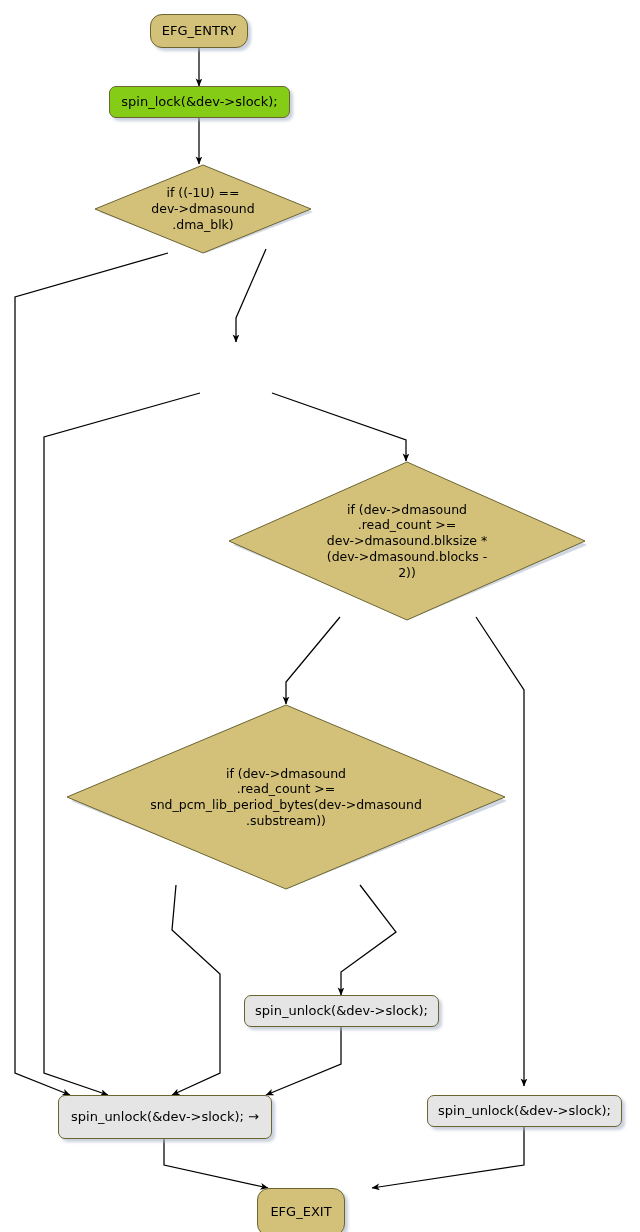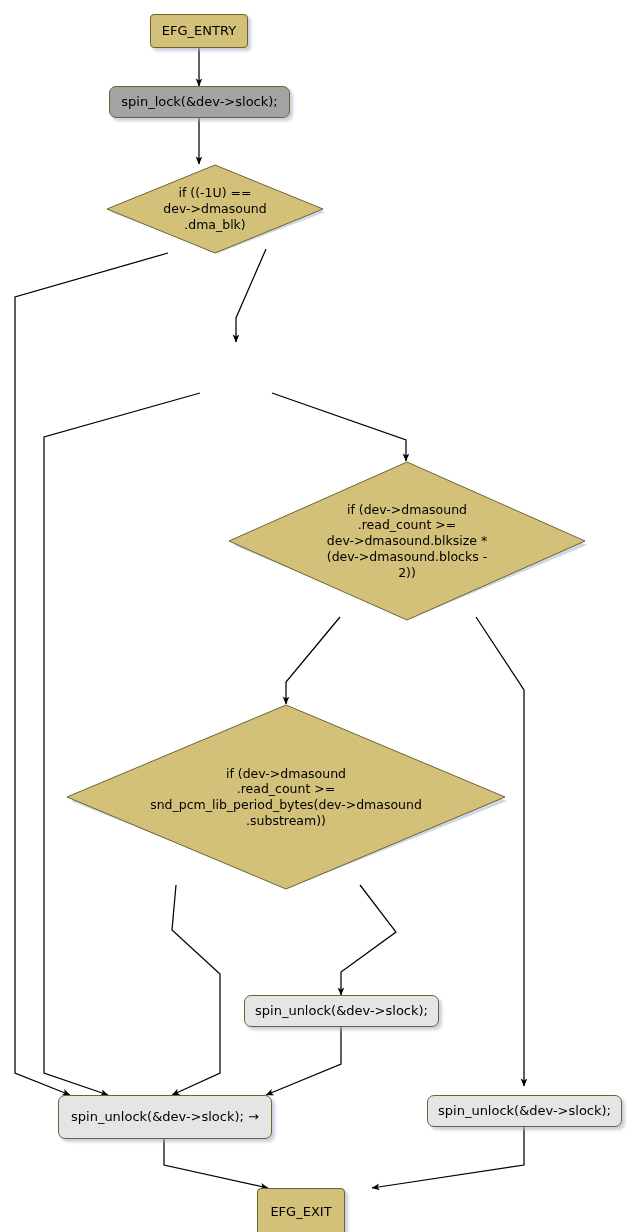--- a/index.html
+++ b/index.html
@@ -37,32 +37,32 @@
     justify-content: center;
     text-align: center;
     color: #000000;
     white-space: pre;
     line-height: 1.22;
   }
   
   .terminal {
     background: #d3c17a;
     border: 1px solid #6b6431;
-    border-radius: 4px;
+    border-radius: 12px;
     box-shadow: 3px 3px 3px rgba(170,180,200,0.62);
     font-size: 13px;
   }
   
   .stmt {
     border: 1px solid #6b6431;
     border-radius: 7px;
     box-shadow: 3px 3px 3px rgba(170,180,200,0.62);
     font-size: 13px;
   }
-  .stmt.red { background: #a3a3a3; }
+  .stmt.red { background: #84cc16; }
   .stmt.green { background: #e5e5e5; }
 
   
   .decision {
     position: absolute;
     box-sizing: border-box;
   }
   .decision .dia-svg {
     position: absolute;
     left: 0;
@@ -128,21 +128,21 @@
   </svg>
 
   <div class="node terminal" style="left:150px; top:14px; width:98px; height:34px;">
     <span>EFG_ENTRY</span>
   </div>
 
   <div class="node stmt red" style="left:109px; top:86px; width:181px; height:32px;">
     <span>spin_lock(&amp;dev-&gt;slock);</span>
   </div>
 
-  <div class="decision" style="left:104px; top:164px; width:222px; height:90px;">
+  <div class="decision" style="left:92px; top:164px; width:222px; height:90px;">
     <svg class="dia-svg" viewBox="0 0 222 90" preserveAspectRatio="none" xmlns="http://www.w3.org/2000/svg">
       <polygon points="114,5 221,48 114,89 7,48" fill="#b9c2d2" opacity="0.65"></polygon>
       <polygon points="111,1 219,45 111,89 3,45" fill="#d3c17a" stroke="#6b6431" stroke-width="1"></polygon>
     </svg>
     <div class="dia-label">if ((-1U) ==
 dev-&gt;dmasound
 .dma_blk)</div>
   </div>
 
 

